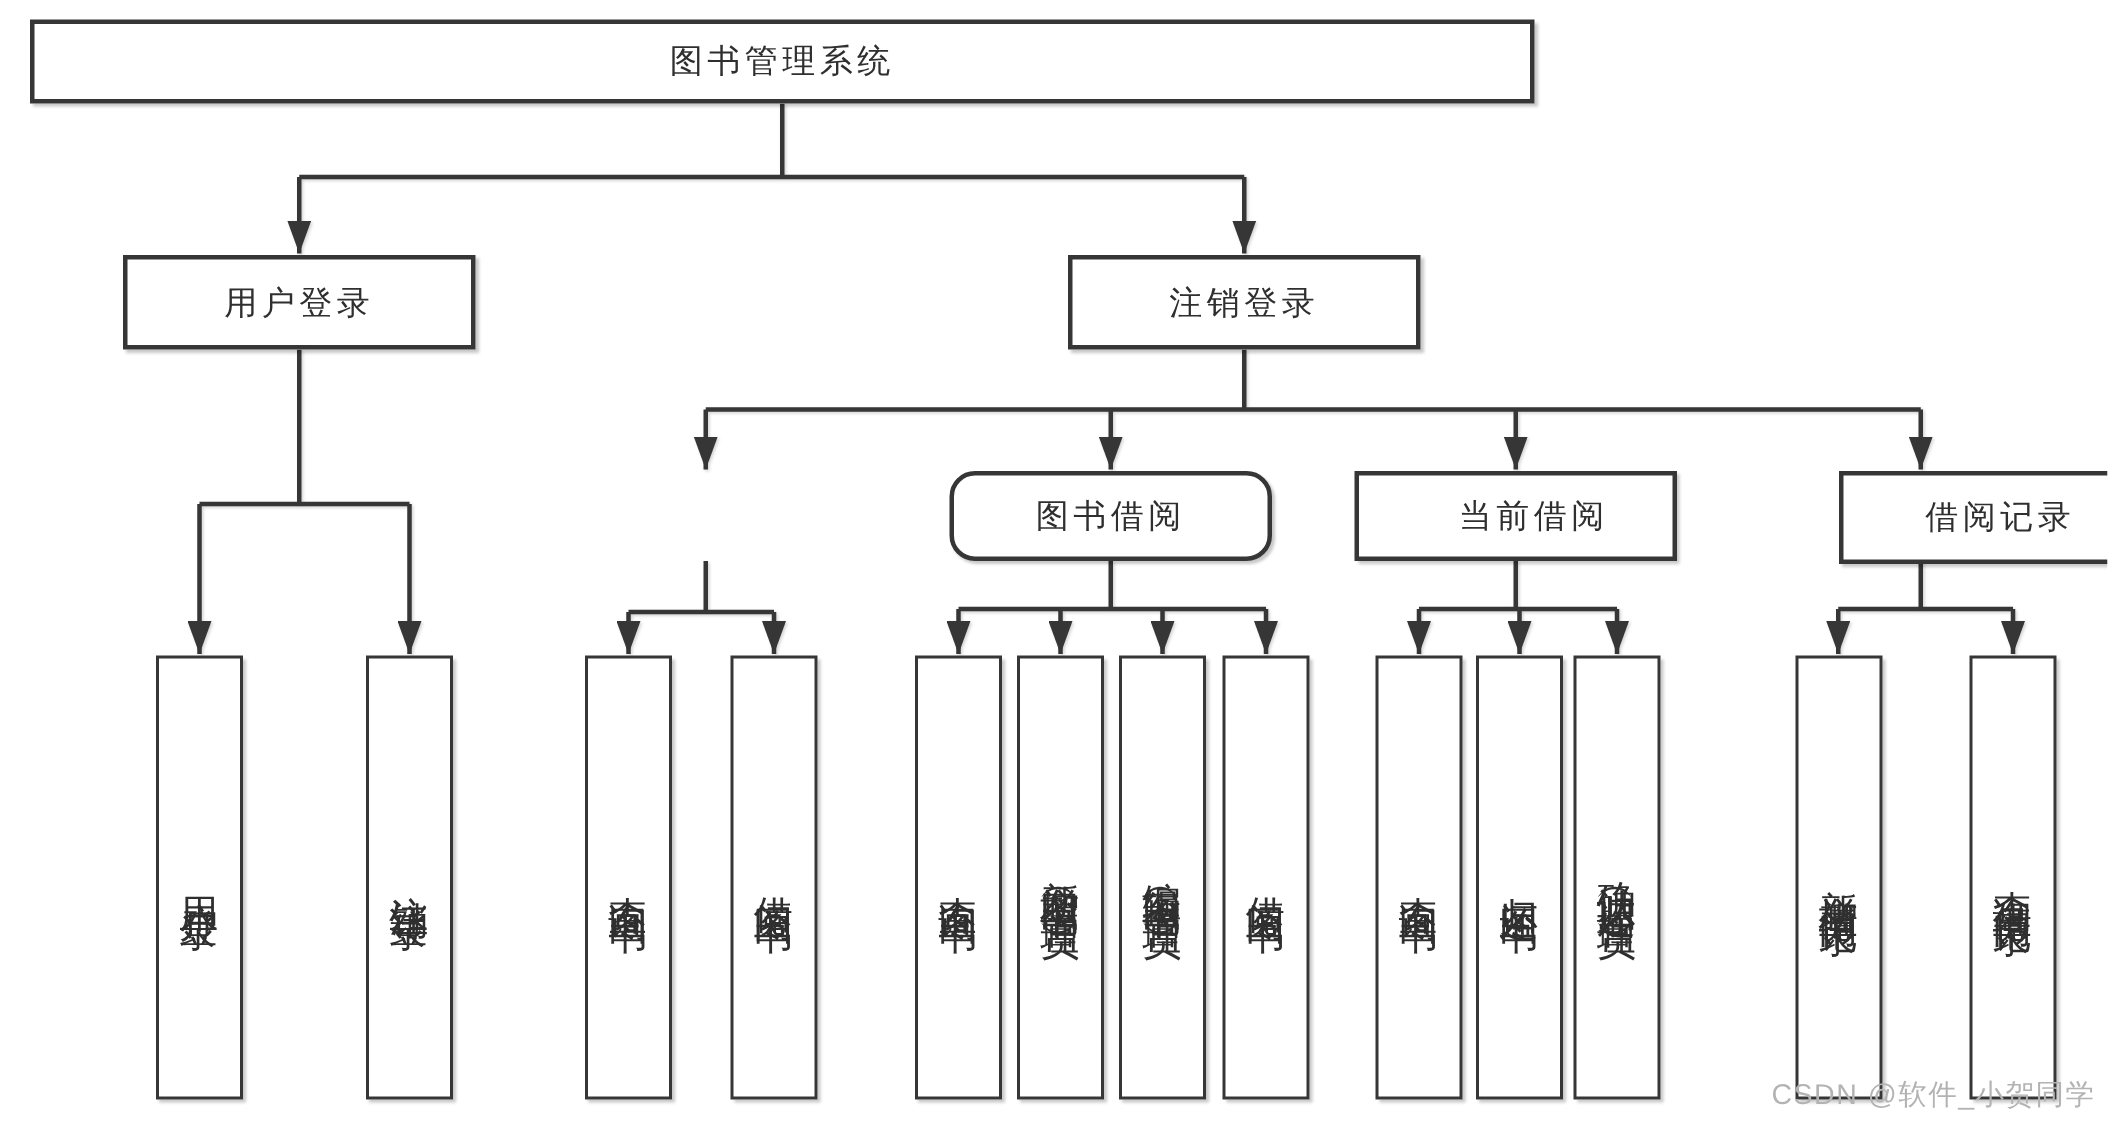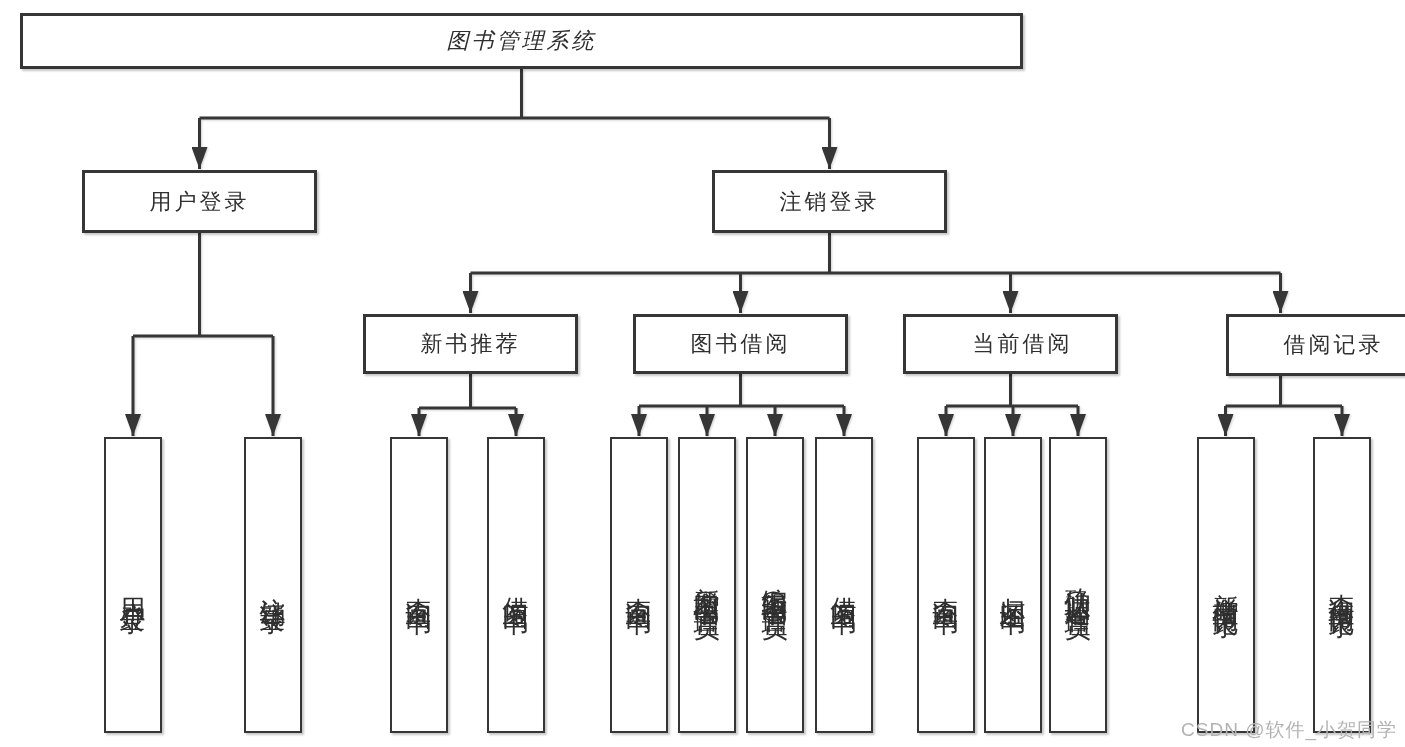--- a/index.html
+++ b/index.html
@@ -38,27 +38,27 @@
   }
   .leaf {
     border-width: 2px;
     writing-mode: vertical-rl;
     text-orientation: mixed;
     font-size: 26px;
     letter-spacing: 4px;
     line-height: 1;
   }
   
-  .n-root     { left: 20px;   top: 13px;  width: 1003px; height: 56px; font-style: italic; }
+  .n-root     { left: 20px;   top: 13px;  width: 1003px; height: 56px; }
   
   .n-user     { left: 82px;   top: 170px; width: 235px;  height: 63px; }
   .n-mgmt     { left: 712px;  top: 170px; width: 235px;  height: 63px; }
   
   .n-rec      { left: 363px;  top: 314px; width: 215px;  height: 60px; }
-  .n-borrow   { left: 633px;  top: 314px; width: 215px;  height: 60px; }
+  .n-borrow   { left: 633px;  top: 314px; width: 215px;  height: 60px; border-radius: 17px; }
   .n-current  { left: 903px;  top: 314px; width: 215px;  height: 60px; padding-left: 24px; }
   .n-records  { left: 1226px; top: 314px; width: 215px;  height: 62px; }
   
   .leaf       { top: 437px;  width: 58px; height: 296px; }
   .lf1  { left: 104px; }
   .lf2  { left: 244px; }
   .lf3  { left: 390px; }
   .lf4  { left: 487px; }
   .lf5  { left: 610px; }
   .lf6  { left: 678px; }
@@ -125,21 +125,20 @@
       <path d="M1225.5 406 V436" marker-end="url(#ah)"></path>
       <path d="M1342 406 V436" marker-end="url(#ah)"></path>
     </g>
   </svg>
 
   <div class="node n-root">图书管理系统</div>
 
   <div class="node n-user">用户登录</div>
   <div class="node n-mgmt">注销登录</div>
 
-  <div class="node n-rec">新书推荐</div>
   <div class="node n-borrow">图书借阅</div>
   <div class="node n-current">当前借阅</div>
   <div class="node n-records">借阅记录</div>
 
   <div class="node leaf lf1">用户登录</div>
   <div class="node leaf lf2">注销登录</div>
 
   <div class="node leaf lf3">查询图书</div>
   <div class="node leaf lf4">借阅图书</div>
 

